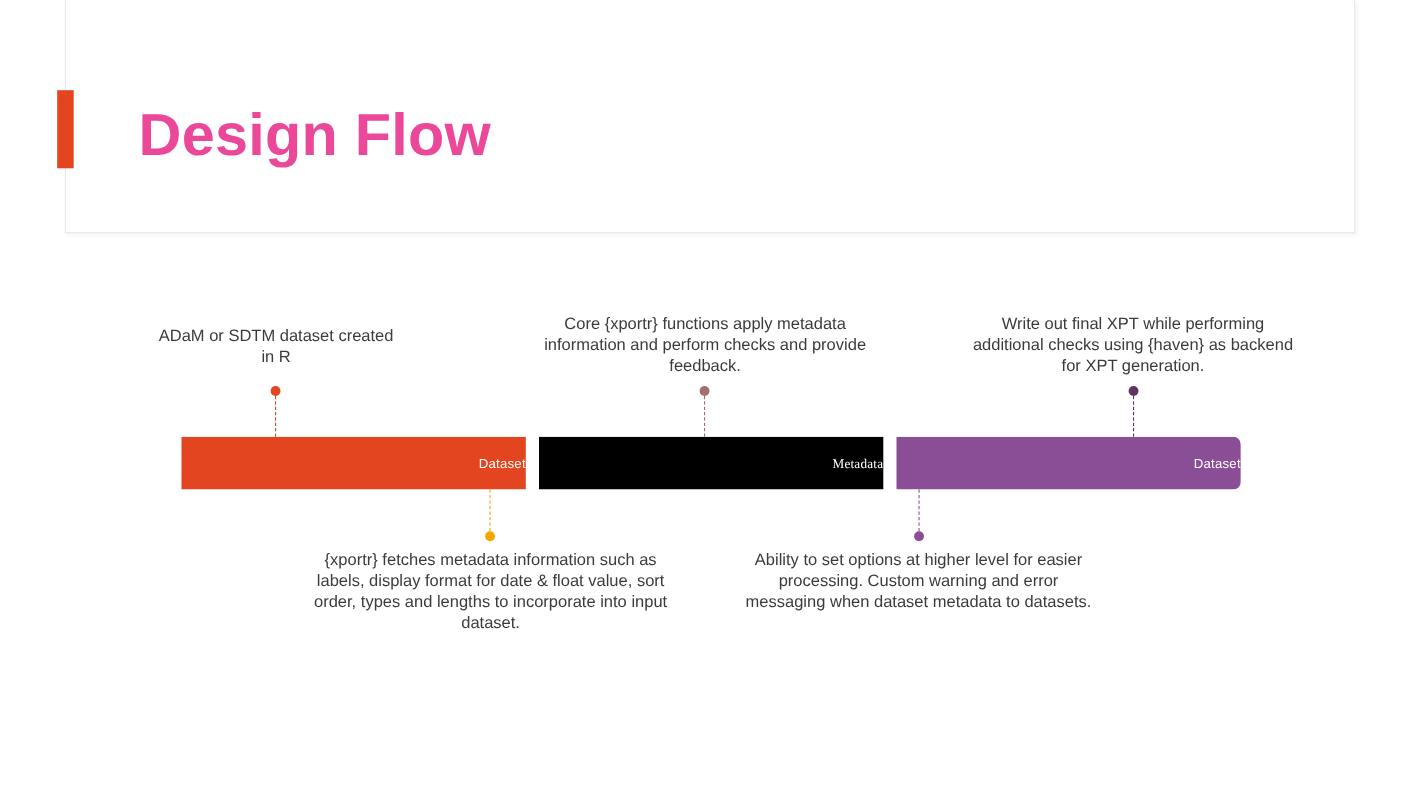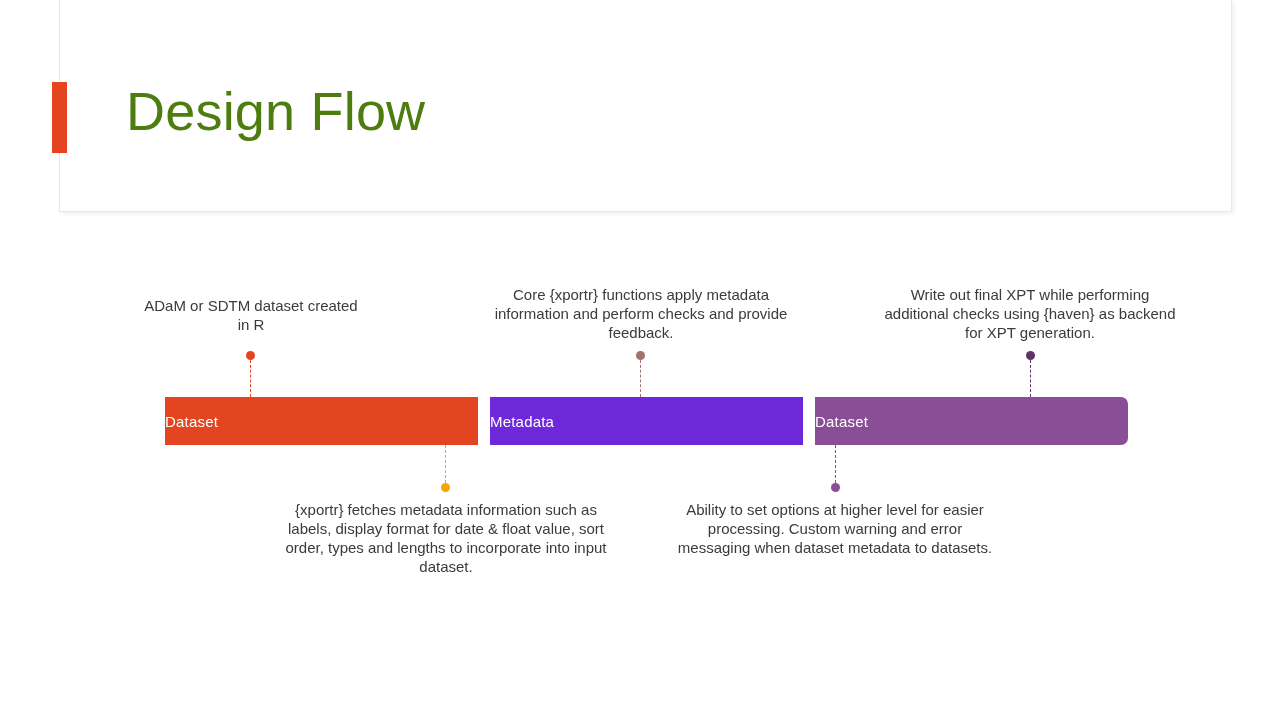--- a/index.html
+++ b/index.html
@@ -32,47 +32,47 @@
     position: absolute;
     left: 52px;
     top: 82px;
     width: 15px;
     height: 71px;
     background: #E4451F;
   }
   #page-title {
     position: absolute;
     left: 126px;
-    top: 79px;
+    top: 91px;
     font-size: 54px;
-    font-weight: 400;
-    color: #4d7c0f;
+    font-weight: 700;
+    color: #ec4899;
     letter-spacing: 0.2px;
     line-height: 1.2;
     white-space: nowrap;
   }
 
   
   #flow-bar {
     position: absolute;
     left: 153px;
     top: 397px;
     width: 975px;
     height: 48px;
     display: flex;
     border-radius: 7px;
     overflow: hidden;
   }
   .flow-segment {
     flex: 1 1 0;
     display: flex;
     align-items: center;
-    justify-content: flex-start;
+    justify-content: flex-end;
     color: #ffffff;
-    font-size: 15px;
+    font-size: 12px;
     font-weight: 400;
     letter-spacing: 0.2px;
     white-space: nowrap;
     margin-left: 12px;
   }
 
   
   .callout {
     position: absolute;
     text-align: center;
@@ -145,19 +145,19 @@
 
 <div class="connector down" style="left:831px; top:445px; height:47px;">
   <span class="stem" style="border-left-color:#8A4E96;"></span>
   <span class="dot" style="background:#8A4E96;"></span>
 </div>
 
 <div id="flow-bar">
   <div class="flow-segment" style="background:#E2451F;">
     <span>Dataset</span>
   </div>
-  <div class="flow-segment" style="background:#6d28d9;">
+  <div class="flow-segment" style="background:#000000;font-family:Liberation Serif, serif;">
     <span>Metadata</span>
   </div>
   <div class="flow-segment" style="background:#8A4E96;">
     <span>Dataset</span>
   </div>
 </div>
 
 </body></html>

